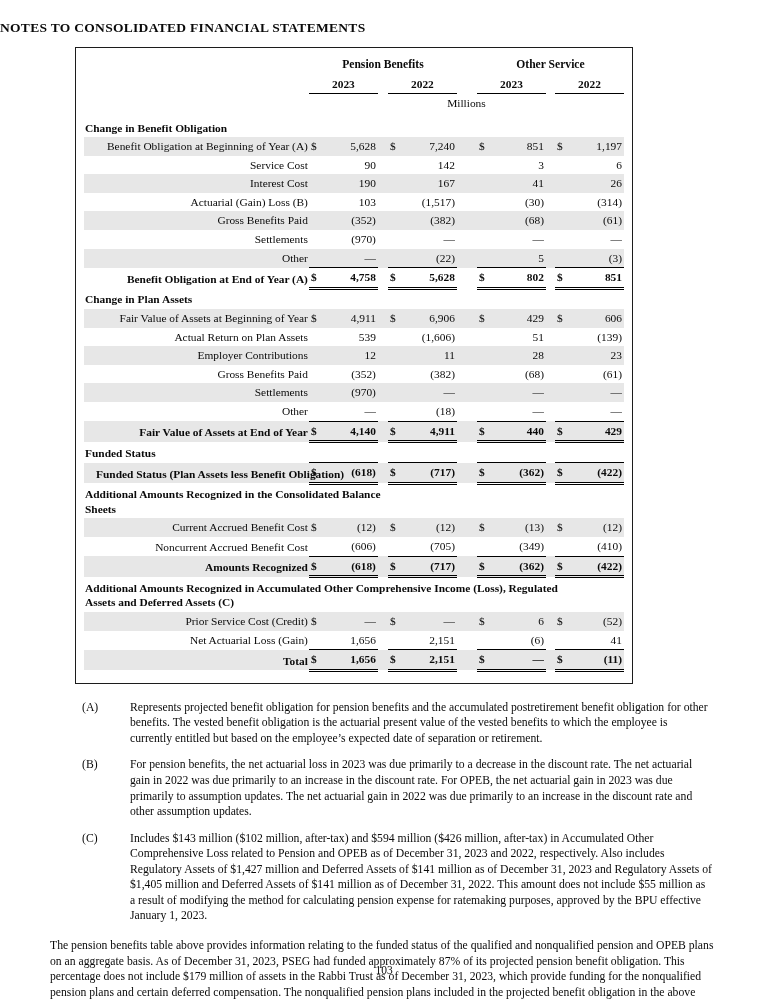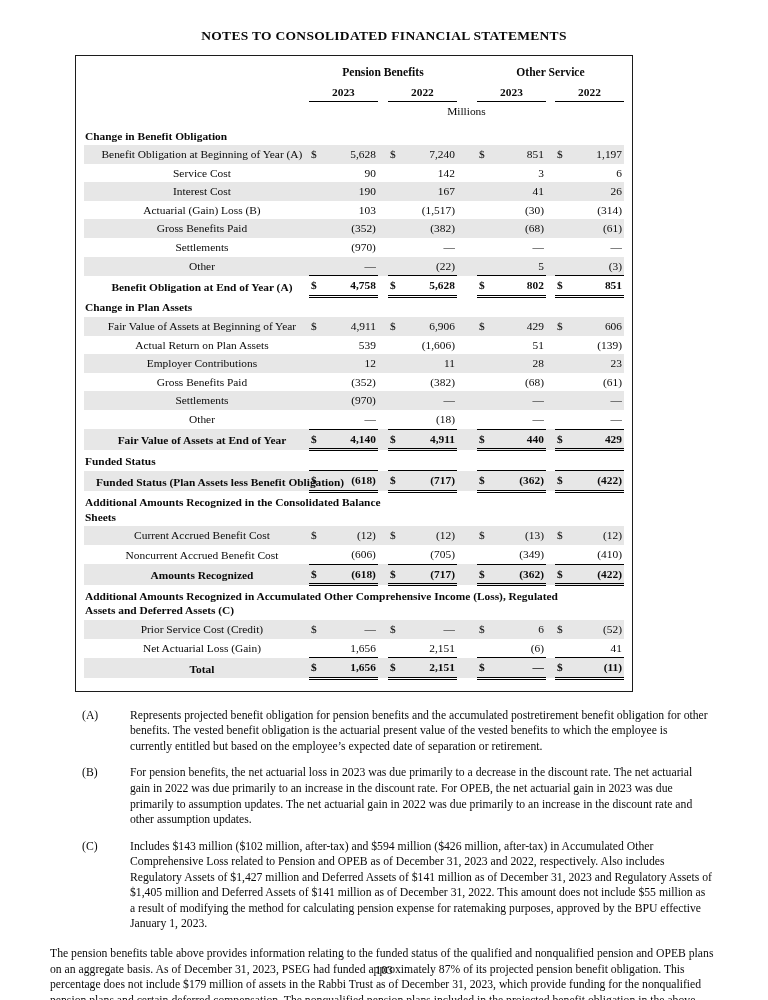--- a/index.html
+++ b/index.html
@@ -1,42 +1,42 @@
 <!DOCTYPE html>
 <html><head>
 <meta charset="utf-8">
 <style>
   html,body{margin:0;padding:0;}
   body{
     width:768px;height:1000px;background:#ffffff;color:#0a0a0a;
     font-family:"Liberation Serif", serif;overflow:hidden;position:relative;
   }
   .title{
-    text-align:center;font-weight:bold;font-size:13.5px;letter-spacing:.3px;
-    padding-top:28px;
+    font-weight:bold;font-size:13.5px;letter-spacing:.3px;
+    padding-top:20px;
   }
   .tablebox{
     box-sizing:border-box;margin:11px 0 0 75px;width:558px;
     border:1.3px solid #1c1c1c;padding:8px 8px 11px 8px;
   }
   table{width:100%;border-collapse:collapse;table-layout:fixed;font-size:11.4px;}
   td{padding:2px 1px;line-height:1.28;vertical-align:bottom;overflow:visible;}
   col.c-usd{width:17px;}
   col.c-val{width:52px;}
   col.c-sp1{width:10px;}
   col.c-sp2{width:20px;}
   col.c-sp3{width:9px;}
   .grp{font-weight:bold;text-align:center;font-size:11.6px;}
   .year{font-weight:bold;text-align:center;border-bottom:1.2px solid #000;}
   .millions{text-align:center;padding-bottom:7px;}
   tr.sec td{font-weight:bold;padding-top:2.5px;}
   .hdr{max-width:600px;}
   .sec3 .hdr{max-width:310px;}
   .sec4 .hdr{max-width:505px;}
-  .lbl{text-align:center;padding-left:12px;white-space:nowrap;}
+  .lbl{text-align:right;padding-left:12px;white-space:nowrap;}
   .usd{text-align:left;padding-left:2px;}
   .val{text-align:right;padding-right:2px;}
   tr.shaded td{background:#e7e7e7;}
   tr.bold td{font-weight:bold;}
   .ru{border-top:1.2px solid #000;}
   .rb{border-bottom:1.2px solid #000;}
   .rd{border-bottom:3px double #000;}
   .footnotes{margin:16px 56px 0 82px;font-size:11.7px;line-height:1.33;}
   .fn{position:relative;padding-left:48px;margin-bottom:11px;}
   .fnl{position:absolute;left:0;top:0;}

